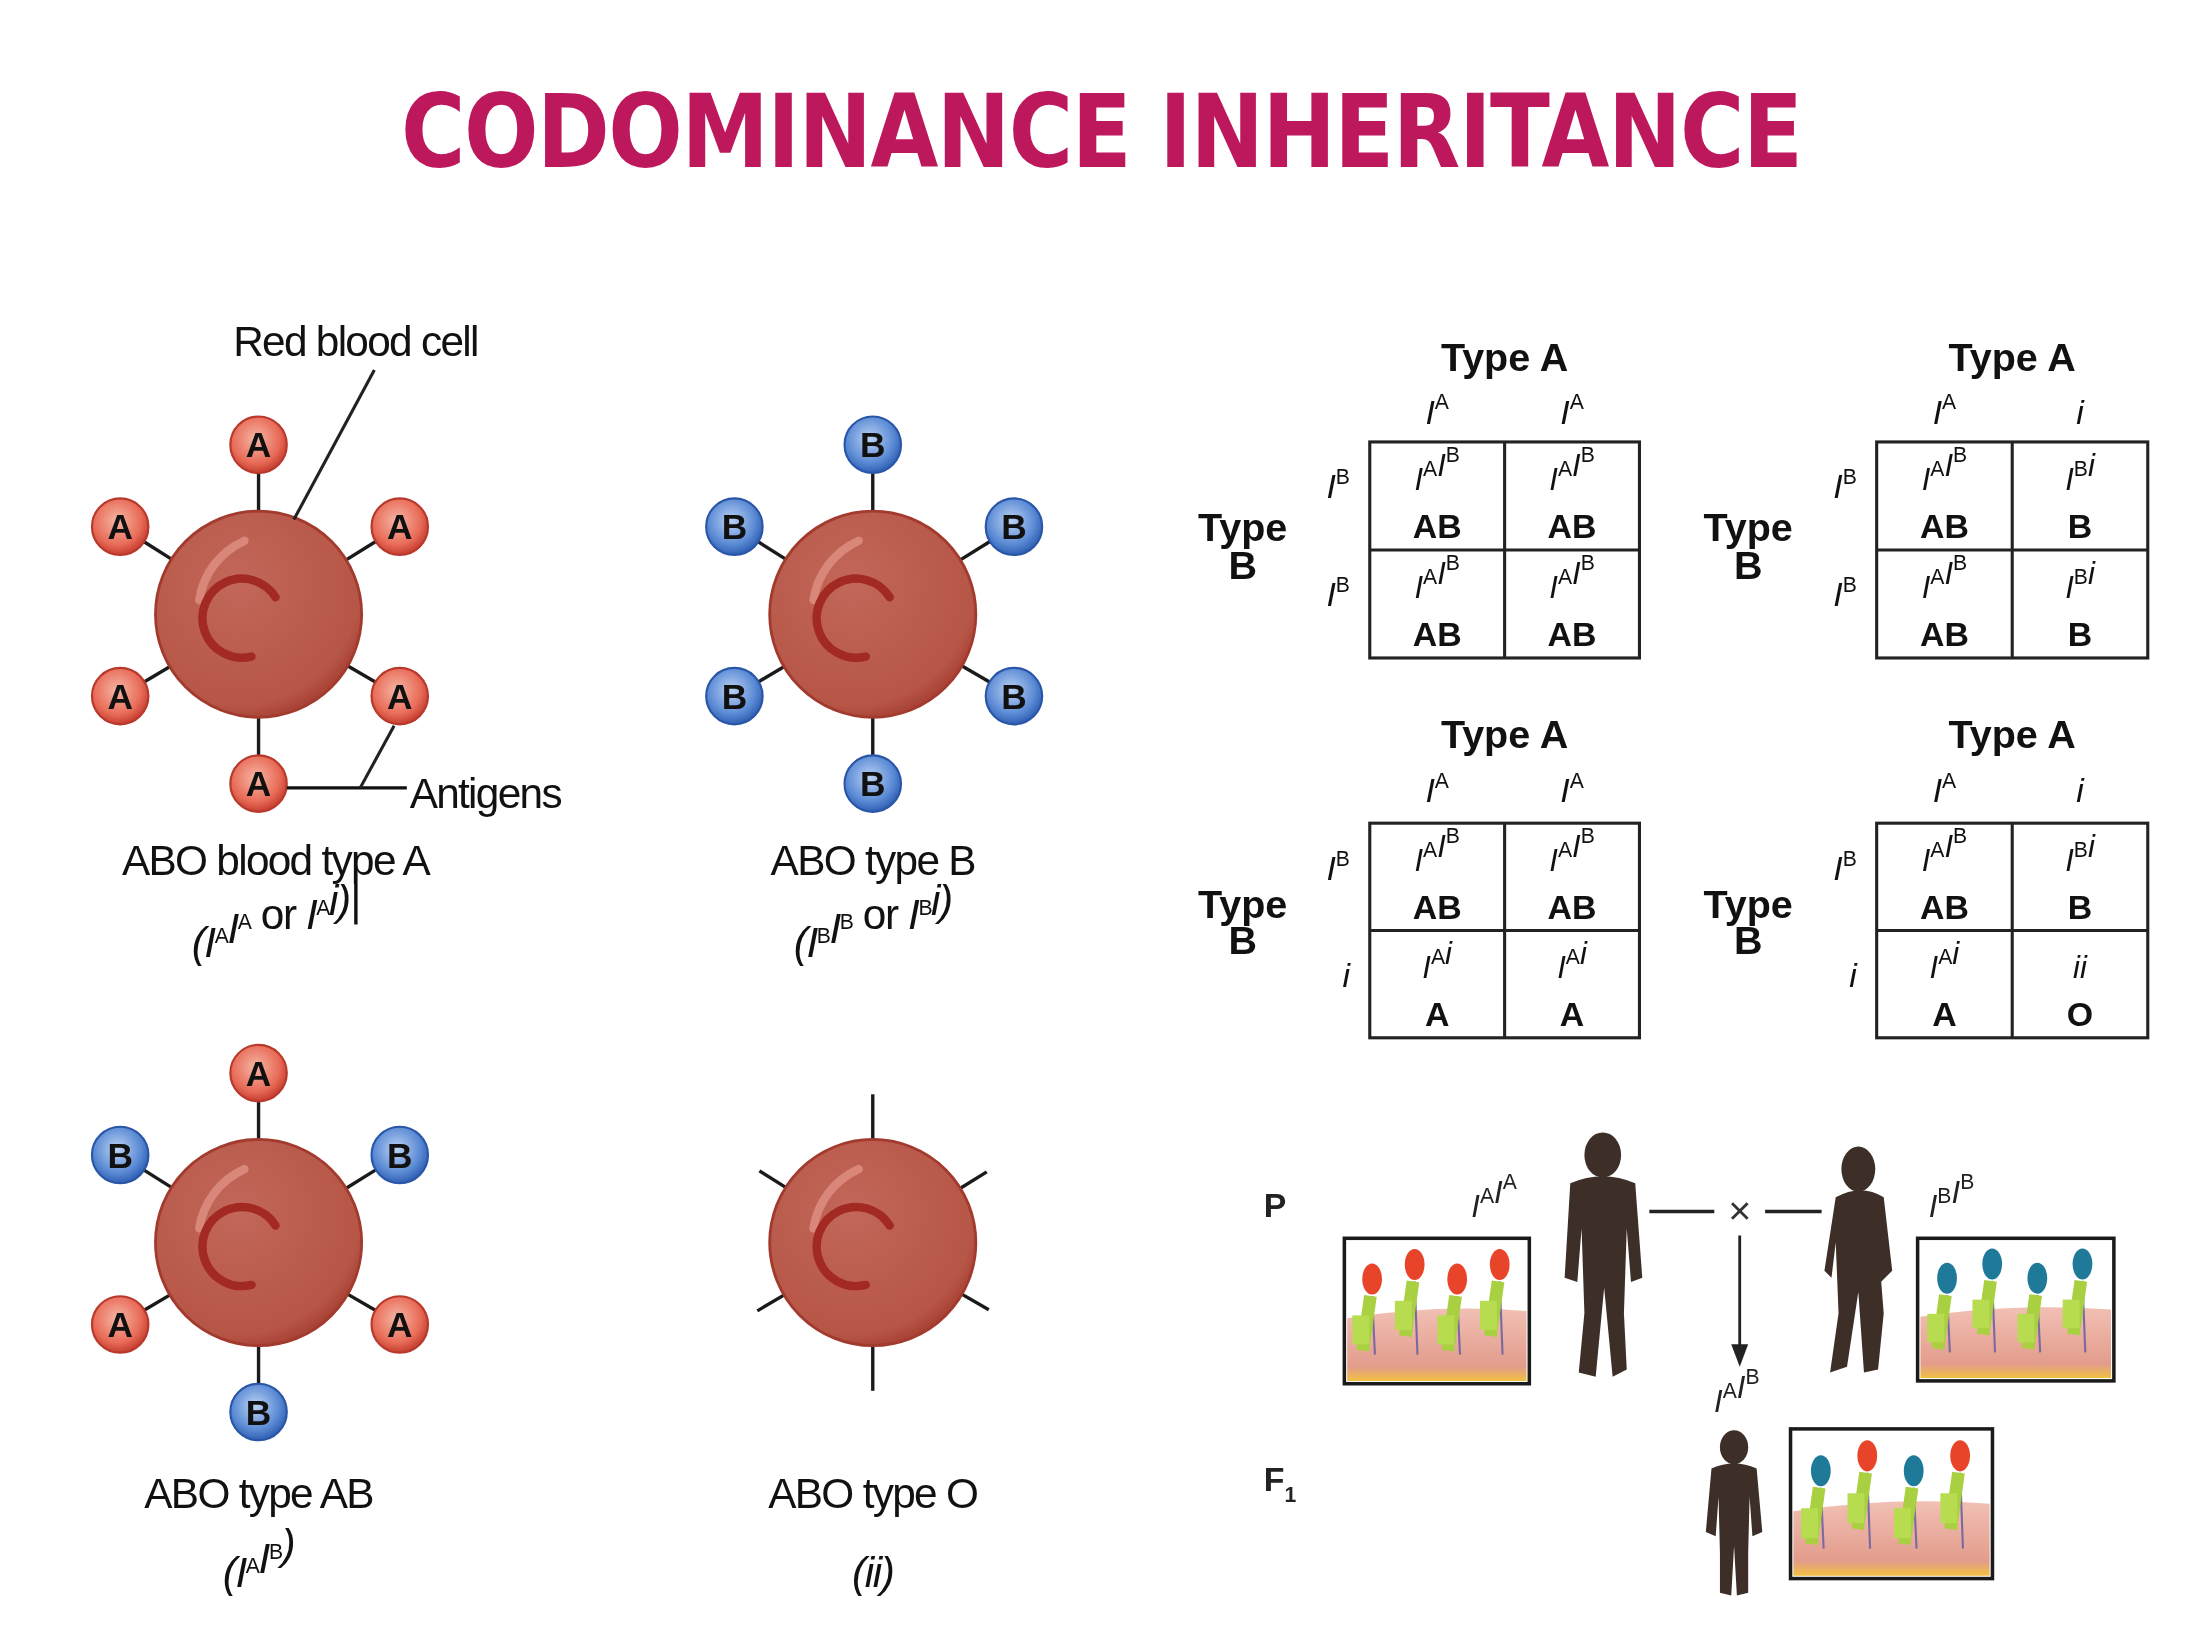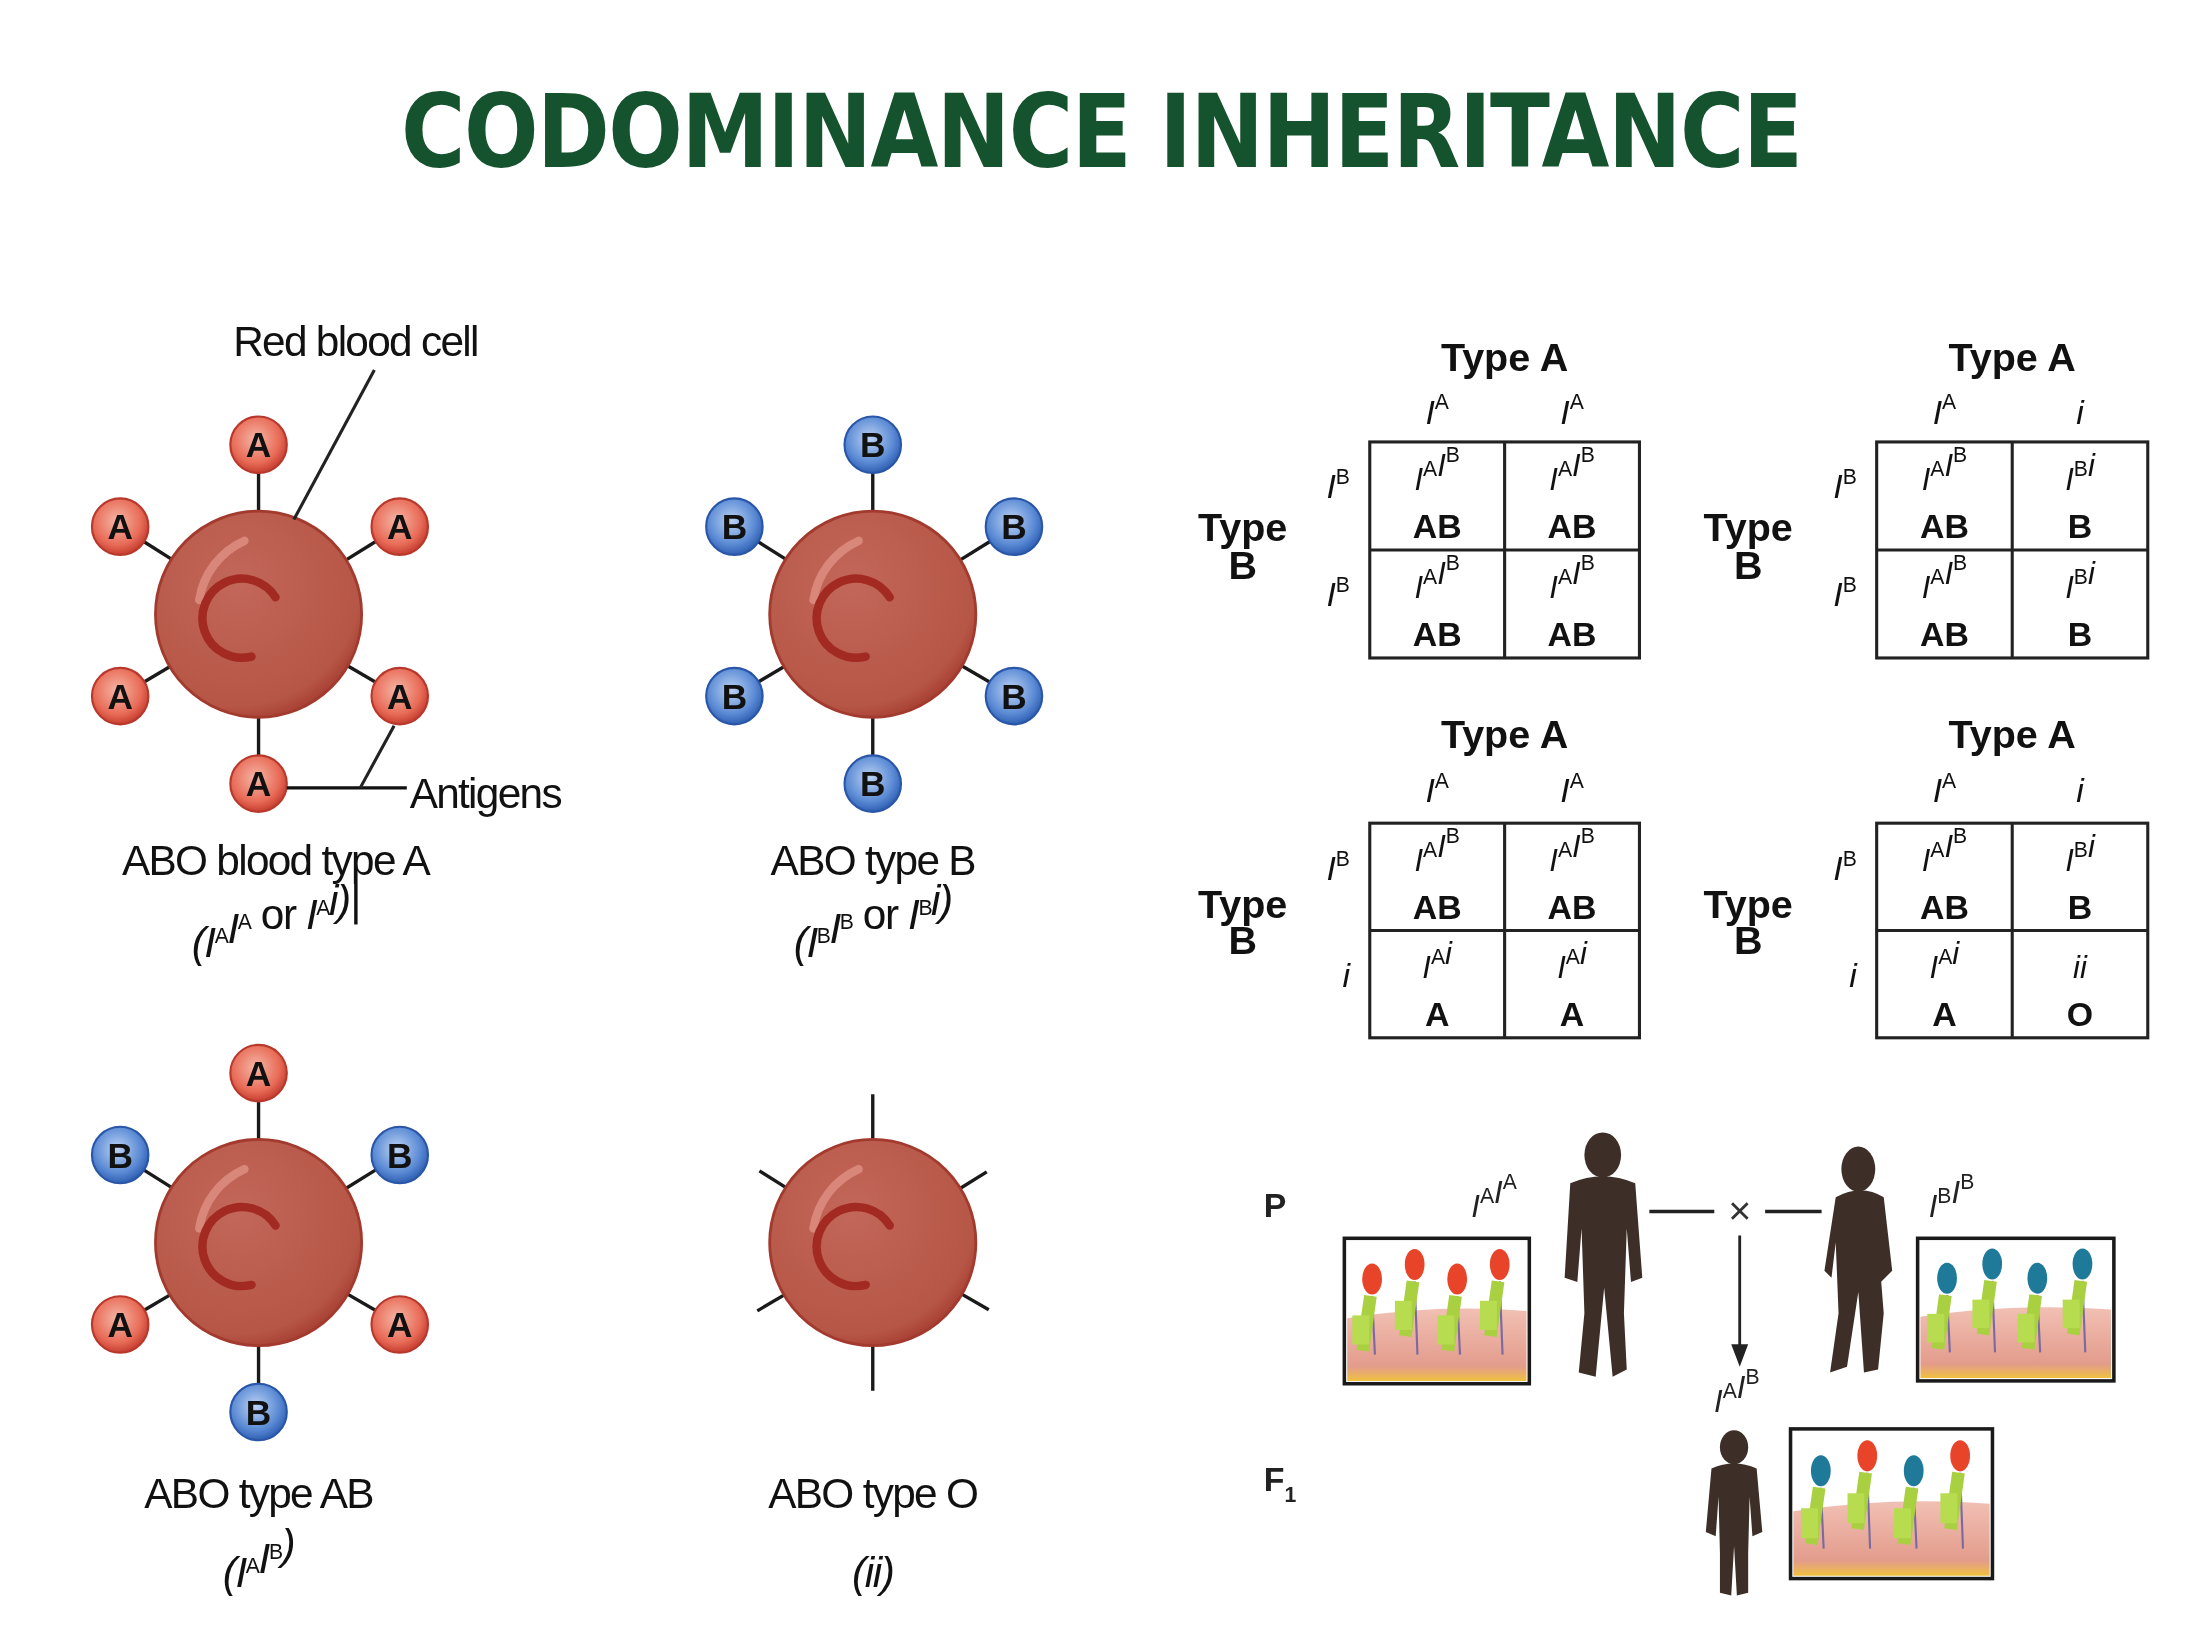--- a/index.html
+++ b/index.html
@@ -1,21 +1,21 @@
 <!DOCTYPE html>
 <html style="font-size:13.8px"><head>
 <meta charset="utf-8">
 <style>
   html, body { margin: 0; padding: 0; background: #ffffff; }
   body { width: 2203px; height: 1652px; overflow: hidden; position: relative; }
   #stage { position: absolute; left: 0; top: 0; width: 2203px; height: 1652px; }
   .title {
     position: absolute; left: 0; top: 76px; width: 2203px; text-align: center;
     font-family: "DejaVu Sans", sans-serif; font-weight: bold; font-size: 102px;
-    color: #14532d; letter-spacing: -1.7px; line-height: 1.1;
+    color: #be185d; letter-spacing: -1.7px; line-height: 1.1;
   }
   .title span { display: inline-block; transform: scaleX(0.86); transform-origin: center; }
   svg text { font-family: "Liberation Sans", sans-serif; }
   .lbl { font-size: 30px; fill: #111; letter-spacing: -1.2px; }
   .geno { font-size: 30px; fill: #111; font-style: italic; letter-spacing: -1px; }
   .ant-text { font-size: 25px; font-weight: bold; fill: #111; }
   .pt-head { font-size: 28px; font-weight: bold; fill: #111; }
   .pt-allele { font-size: 24px; font-style: italic; fill: #111; }
   .pt-cell-g { font-size: 22px; font-style: italic; fill: #111; }
   .pt-cell-p { font-size: 24px; font-weight: bold; fill: #111; }

